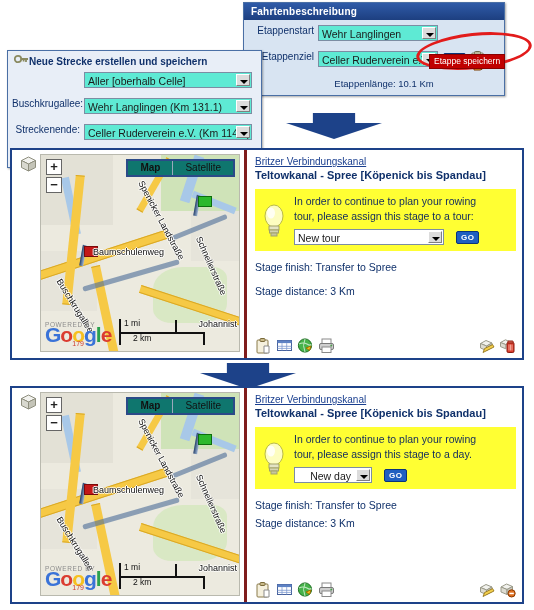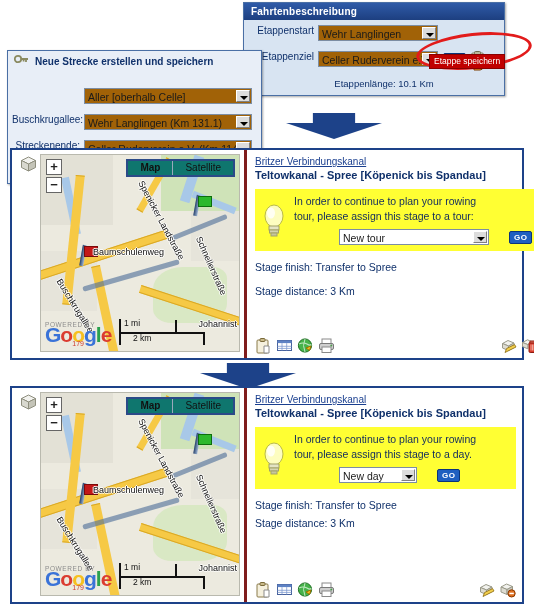--- a/index.html
+++ b/index.html
@@ -29,21 +29,21 @@
   }
   .win-body { padding: 4px 6px 5px 6px; }
 
   .row { display: flex; margin-bottom: 10px; }
   .lbl {
     font-size: 10px; color: #10316b; white-space: nowrap;
     text-align: right; padding-right: 4px;
   }
   .sel {
     position: relative;
-    background: #a16207;
+    background: #5eead4;
     border: 1px solid #7c8da3;
     height: 16px;
     font-size: 10.5px;
     color: #1a1a1a;
     padding: 1px 20px 0 3px;
     line-height: 14px;
     white-space: nowrap;
     overflow: hidden;
   }
   .sel .arw {
@@ -80,23 +80,23 @@
   #fahrt .sel { width: 120px; }
   #fahrt .etlen {
     font-size: 9.5px; color: #10316b;
     text-align: center; margin-top: 2px; padding-left: 20px;
   }
   .small-icons { display: flex; align-items: center; gap: 4px; margin-left: 5px; }
 
   
   #strecke { left: 7px; top: 50px; width: 255px; background: #e8eef7; }
   #strecke .hdr {
-    display: flex; align-items: center; gap: 6px;
+    display: flex; align-items: center; 
     font-size: 10px; font-weight: bold; color: #10316b;
-    padding: 3px 4px 20px 6px;
+    padding: 3px 4px 4px 6px;
   }
   #strecke .win-body { padding: 0 4px 4px 4px; }
   #strecke .lbl { width: 72px; }
   #strecke .sel { width: 168px; }
   #strecke .gorow { display: flex; justify-content: flex-end; padding-right: 1px; }
 
   
   #ellipse {
     position: absolute; left: 416px; top: 33px;
     width: 116px; height: 36px;
@@ -241,21 +241,21 @@
   .info-col { flex: 1; padding: 6px 6px 4px 8px; position: relative; border-left: 3px solid #7f1d1d; }
   .crumb { font-size: 10px; color: #1a3f8f; text-decoration: underline; }
   .stitle { font-size: 11px; font-weight: bold; color: #10316b; margin-top: 2px; }
 
   .hintbox {
     background: #ffff33; margin-top: 8px; padding: 5px 6px 6px 4px;
     display: flex; align-items: center; gap: 5px;
   }
   .bulb { flex: none; width: 30px; height: 36px; position: relative; }
   .hint-txt { font-size: 10.5px; color: #102a5e; line-height: 15px; }
-  .hint-row { display: flex; align-items: center; gap: 20px; margin-top: 5px; margin-left: 45px; }
+  .hint-row { display: flex; align-items: center; gap: 12px; margin-top: 5px; }
   .hint-row .sel { background: #fff; }
 
   .stage-lines { font-size: 10.5px; color: #10316b; line-height: 15px; margin-top: 9px; }
   .stage-dist { font-size: 10.5px; color: #10316b; margin-top: 10px; }
   .icobar { position: absolute; left: 8px; right: 6px; bottom: 4px; display: flex; align-items: flex-end; }
   .icobar .left { display: flex; gap: 4px; }
   .icobar .right { margin-left: auto; display: flex; gap: 4px; }
   .ico { width: 17px; height: 17px; display: block; }
 </style>
 </head>
@@ -583,21 +583,21 @@
               <ellipse cx="12" cy="11" rx="4" ry="5.5" fill="#ffffff" opacity=".8"></ellipse>
               <rect x="10" y="24" width="10" height="4" fill="#e3e3c4" stroke="#a3a36a"></rect>
               <rect x="10.5" y="28" width="9" height="3" fill="#d4d4b2" stroke="#a3a36a"></rect>
               <rect x="12" y="31" width="6" height="3" fill="#c6c69e" stroke="#a3a36a"></rect>
             </svg>
           </span>
           <div>
             <div class="hint-txt">In order to continue to plan your rowing</div>
             <div class="hint-txt">tour, please assign this stage to a day.</div>
             <div class="hint-row">
-              <div class="sel" style="width:78px;">
+              <div class="sel" style="width:78px;text-align:right;">
                 <span>New day</span>
                 <span class="arw"></span>
               </div>
               <span class="gobtn">GO</span>
             </div>
           </div>
         </div>
 
         <div class="stage-lines">
           <div>Stage  finish:   Transfer  to  Spree</div>

